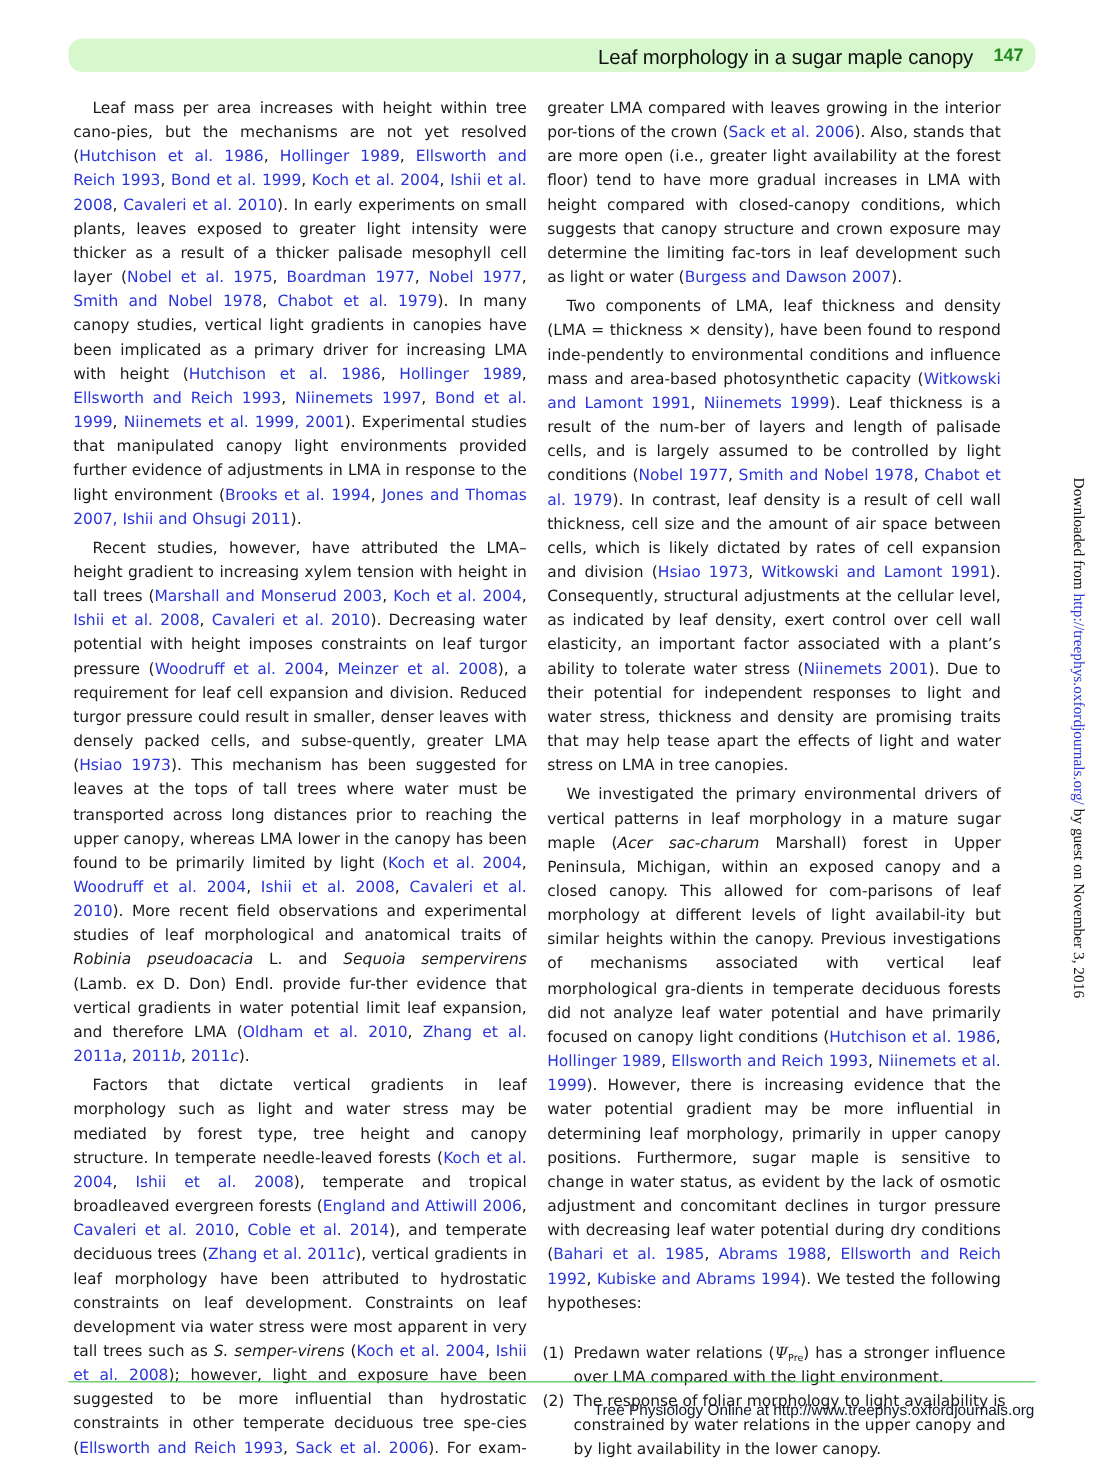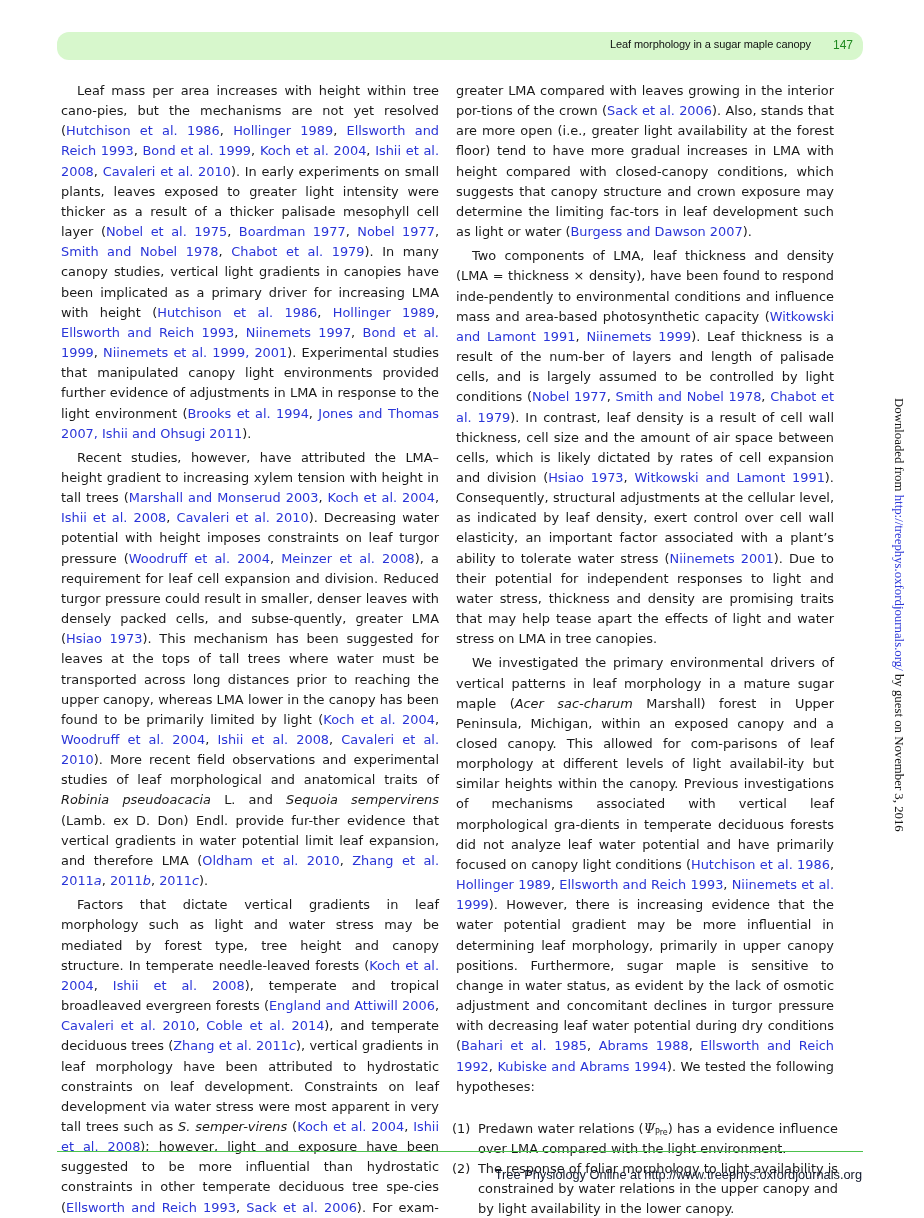--- a/index.html
+++ b/index.html
@@ -1,23 +1,23 @@
 <!DOCTYPE html>
 <html><head>
 <meta charset="utf-8">
 <style>
   html, body { margin: 0; padding: 0; background: #ffffff; }
   body { width: 924px; height: 1218px; position: relative; overflow: hidden;
          font-family: "DejaVu Sans", sans-serif; color: #1a1a1a; }
   .header-bar { position: absolute; left: 57px; top: 32px; width: 806px; height: 28px;
                 background: #d7f7cc; border-radius: 12px; }
   .header-title { position: absolute; right: 52px; top: 6px; font-family: "Liberation Sans", sans-serif;
-                  font-size: 11px; color: #111; letter-spacing: -0.1px; }
+                  font-size: 17px; color: #111; letter-spacing: -0.1px; }
   .header-page { position: absolute; right: 10px; top: 6px; font-family: "Liberation Sans", sans-serif;
-                 font-size: 12px; color: #1f8a1f; font-weight: normal; }
+                 font-size: 15px; color: #1f8a1f; font-weight: bold; }
   .col { position: absolute; top: 77px; width: 386px; font-size: 12.9px; line-height: 20.15px;
          text-align: justify; hyphens: manual; }
   .col-left { left: 57px; }
   .col-right { left: 452px; }
   .col p { margin: 4px; text-indent: 16px; }
   .col p.noindent { text-indent: 0; }
   a.ref { color: #2a35d8; text-decoration: none; }
   i { font-style: italic; }
   .hyp-list { list-style: none; margin: 22px 0 0 0; padding: 0; }
   .hyp-list li { position: relative; padding-left: 26px; }
@@ -50,21 +50,21 @@
 
 <div class="col col-right">
   <p class="noindent"><span>greater LMA compared with leaves growing in the interior por-tions of the crown (</span><a class="ref">Sack et al. 2006</a><span>). Also, stands that are more open (i.e., greater light availability at the forest floor) tend to have more gradual increases in LMA with height compared with closed-canopy conditions, which suggests that canopy structure and crown exposure may determine the limiting fac-tors in leaf development such as light or water (</span><a class="ref">Burgess and Dawson 2007</a><span>).</span></p>
 
   <p><span>Two components of LMA, leaf thickness and density (LMA = thickness × density), have been found to respond inde-pendently to environmental conditions and influence mass and area-based photosynthetic capacity (</span><a class="ref">Witkowski and Lamont 1991</a><span>, </span><a class="ref">Niinemets 1999</a><span>). Leaf thickness is a result of the num-ber of layers and length of palisade cells, and is largely assumed to be controlled by light conditions (</span><a class="ref">Nobel 1977</a><span>, </span><a class="ref">Smith and Nobel 1978</a><span>, </span><a class="ref">Chabot et al. 1979</a><span>). In contrast, leaf density is a result of cell wall thickness, cell size and the amount of air space between cells, which is likely dictated by rates of cell expansion and division (</span><a class="ref">Hsiao 1973</a><span>, </span><a class="ref">Witkowski and Lamont 1991</a><span>). Consequently, structural adjustments at the cellular level, as indicated by leaf density, exert control over cell wall elasticity, an important factor associated with a plant’s ability to tolerate water stress (</span><a class="ref">Niinemets 2001</a><span>). Due to their potential for independent responses to light and water stress, thickness and density are promising traits that may help tease apart the effects of light and water stress on LMA in tree canopies.</span></p>
 
   <p><span>We investigated the primary environmental drivers of vertical patterns in leaf morphology in a mature sugar maple (</span><i>Acer sac-charum</i><span> Marshall) forest in Upper Peninsula, Michigan, within an exposed canopy and a closed canopy. This allowed for com-parisons of leaf morphology at different levels of light availabil-ity but similar heights within the canopy. Previous investigations of mechanisms associated with vertical leaf morphological gra-dients in temperate deciduous forests did not analyze leaf water potential and have primarily focused on canopy light conditions (</span><a class="ref">Hutchison et al. 1986</a><span>, </span><a class="ref">Hollinger 1989</a><span>, </span><a class="ref">Ellsworth and Reich 1993</a><span>, </span><a class="ref">Niinemets et al. 1999</a><span>). However, there is increasing evidence that the water potential gradient may be more influential in determining leaf morphology, primarily in upper canopy positions. Furthermore, sugar maple is sensitive to change in water status, as evident by the lack of osmotic adjustment and concomitant declines in turgor pressure with decreasing leaf water potential during dry conditions (</span><a class="ref">Bahari et al. 1985</a><span>, </span><a class="ref">Abrams 1988</a><span>, </span><a class="ref">Ellsworth and Reich 1992</a><span>, </span><a class="ref">Kubiske and Abrams 1994</a><span>). We tested the following hypotheses:</span></p>
 
   <ol class="hyp-list">
     <li>
-      <span class="hyp-num">(1)</span><span>Predawn water relations (</span><span class="psi">Ψ</span><sub>Pre</sub><span>) has a evidence influence over LMA compared with the light environment.</span>
+      <span class="hyp-num">(1)</span><span>Predawn water relations (</span><span class="psi">Ψ</span><sub>Pre</sub><span>) has a stronger influence over LMA compared with the light environment.</span>
     </li>
     <li>
       <span class="hyp-num">(2)</span><span>The response of foliar morphology to light availability is constrained by water relations in the upper canopy and by light availability in the lower canopy.</span>
     </li>
   </ol>
 </div>
 
 <div class="side-note">
   <span>Downloaded from </span><a>http://treephys.oxfordjournals.org/</a><span> by guest on November 3, 2016</span>
 </div>

